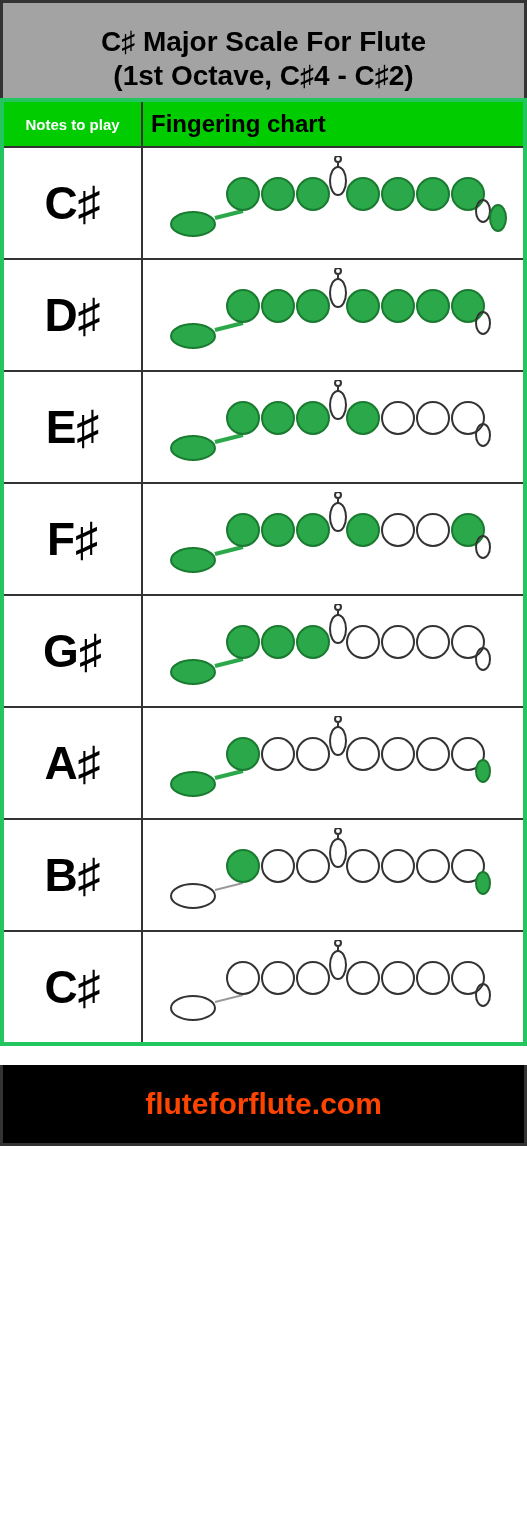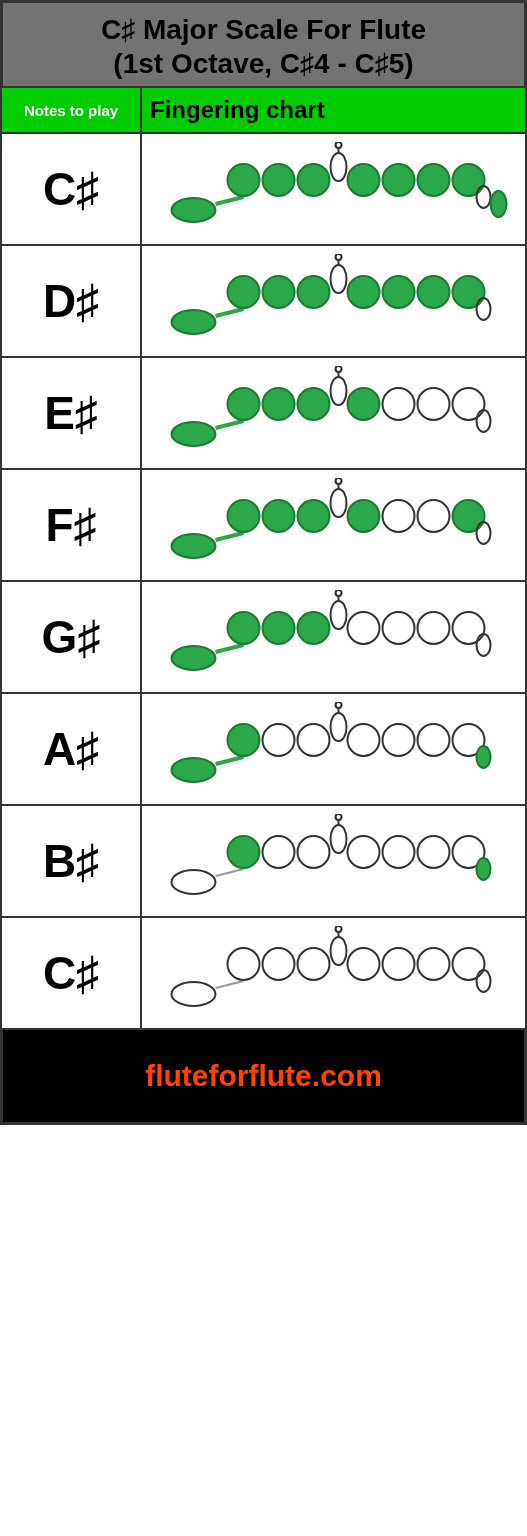--- a/index.html
+++ b/index.html
@@ -2,35 +2,35 @@
 <html><head>
   <meta charset="utf-8">
   <style>
     * { box-sizing: border-box; margin: 0; padding: 0; }
     body {
       width: 527px;
       background: #fff;
       font-family: Arial, sans-serif;
     }
     .page-title {
-      background: #737373;
+      background: #a3a3a3;
       text-align: center;
-      padding: 10px 8px 6px;
+      padding: 22px 8px 6px;
       border: 3px solid #333;
       border-bottom: none;
     }
     .page-title h1 {
       font-size: 28px;
       font-weight: bold;
       line-height: 1.2;
     }
     table {
       width: 100%;
       border-collapse: collapse;
-      border: 2px solid #22c55e;
+      border: 4px solid #22c55e;
     }
     th, td {
       border: 2px solid #333;
     }
     .header-note {
       background: #00cc00;
       color: #fff;
       font-size: 15px;
       font-weight: bold;
       text-align: center;
@@ -55,23 +55,24 @@
       font-size: 46px;
       font-weight: bold;
     }
     .fingering-cell {
       vertical-align: middle;
       padding: 8px 10px;
     }
     .footer {
       background: #000;
       text-align: center;
-      padding: 29px;
+      padding: 22px;
       border: 3px solid #333;
       border-top: none;
+      margin-top: 19px;
     }
     .footer a {
       color: #ff4400;
       font-size: 30px;
       font-weight: bold;
       text-decoration: none;
     }
 
     
     .fingering-svg {
@@ -83,21 +84,21 @@
     .hole-filled { fill: #2aa84a; stroke: #1a7a30; stroke-width: 2; }
     .hole-empty { fill: #fff; stroke: #333; stroke-width: 2; }
 
     
     .thumb-filled { fill: #2aa84a; stroke: #1a7a30; stroke-width: 2; }
   </style>
 </head>
 <body>
 
 <div class="page-title">
-  <h1>C♯ Major Scale For Flute<br><span>(1st Octave, C♯4 - C♯5)</span></h1>
+  <h1>C♯ Major Scale For Flute<br><span>(1st Octave, C♯4 - C♯2)</span></h1>
 </div>
 
 <table>
   <thead>
     <tr>
       <th class="header-note">
         <span>Notes to play</span>
       </th>
       <th class="header-fingering">
         <span>Fingering chart</span>

